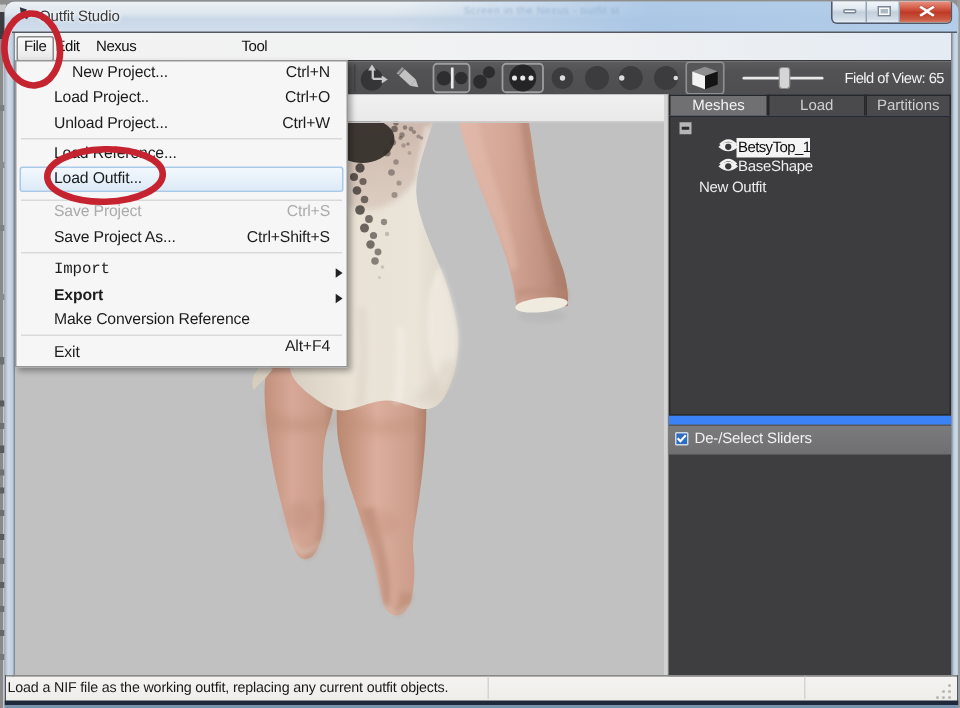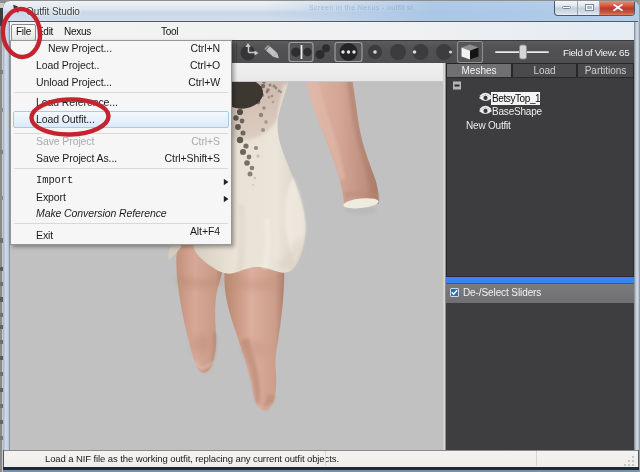--- a/index.html
+++ b/index.html
@@ -282,21 +282,21 @@
 
       <div class="abs" style="left:0;top:220px;width:188px;height:19px;background:linear-gradient(180deg,#7b7b7e,#6f6f72);border-top:1px solid #58585b;"></div>
       <div class="abs" style="left:4px;top:225px;width:9px;height:9px;background:#2d6cbf;border:1px solid #cdd8e4;border-radius:1px;box-sizing:border-box;"></div>
       <svg class="abs" style="left:4px;top:225px;" width="9" height="9" viewBox="0 0 9 9">
           <path d="M1.8 4.2 L3.6 6.2 L7.2 2.2" stroke="#fff" stroke-width="1.4" fill="none"></path>
         </svg>
       <div class="abs" style="left:17px;top:223.5px;font-size:10px;letter-spacing:-0.1px;color:#f2f2f2;">De-/Select Sliders</div>
     </div>
 
     <div class="abs" style="left:1px;top:449px;width:634px;height:18px;background:linear-gradient(180deg,#f4f3f1,#eeede9);border-top:1px solid #8a8a8a;box-sizing:border-box;"></div>
-    <div class="abs" style="left:2px;top:452px;font-size:9.5px;letter-spacing:-0.1px;color:#1a1a1a;margin-left:40px;">Load a NIF file as the working outfit, replacing any current outfit objects.</div>
+    <div class="abs" style="left:2px;top:452px;font-size:9.5px;letter-spacing:-0.1px;color:#1a1a1a;">Load a NIF file as the working outfit, replacing any current outfit objects.</div>
     <div class="abs" style="left:322px;top:450px;width:1px;height:15px;background:#d5d4d0;"></div>
     <div class="abs" style="left:533px;top:450px;width:1px;height:15px;background:#d5d4d0;"></div>
     <svg class="abs" style="left:620px;top:454px;" width="12" height="12" viewBox="0 0 12 12">
       <g fill="#b8b7b3">
           <circle cx="10" cy="2" r="1"></circle>
           <circle cx="10" cy="6" r="1"></circle>
           <circle cx="10" cy="10" r="1"></circle>
           <circle cx="6" cy="6" r="1"></circle>
           <circle cx="6" cy="10" r="1"></circle>
           <circle cx="2" cy="10" r="1"></circle>
@@ -321,22 +321,22 @@
     <div class="abs" style="left:25px;top:54.5px;">Load Reference...</div>
     <div class="abs" style="left:2px;top:69.5px;width:216px;height:17px;background:linear-gradient(180deg,#f2f8fd,#dceaf7);border:1px solid #a9c9e8;border-radius:2px;box-sizing:border-box;"></div>
     <div class="abs" style="left:25px;top:72px;">Load Outfit...</div>
     <div class="abs" style="left:3px;top:91.5px;width:214px;height:1px;background:#d9d9d9;"></div>
     <div class="abs" style="left:25px;top:94px;color:#ababab;">Save Project</div>
       <div class="abs" style="right:11px;top:94px;color:#ababab;">Ctrl+S</div>
     <div class="abs" style="left:25px;top:111px;">Save Project As...</div>
       <div class="abs" style="right:11px;top:111px;">Ctrl+Shift+S</div>
     <div class="abs" style="left:3px;top:126.5px;width:214px;height:1px;background:#d9d9d9;"></div>
     <div class="abs" style="left:25px;top:133px;font-family:Liberation Mono, monospace;">Import</div>
-    <div class="abs" style="left:25px;top:150px;">Export</div>
-    <div class="abs" style="left:25px;top:166px;font-style:italic;">Make Conversion Reference</div>
+    <div class="abs" style="left:25px;top:150px;font-weight:bold;">Export</div>
+    <div class="abs" style="left:25px;top:166px;">Make Conversion Reference</div>
     <div class="abs" style="left:3px;top:181.5px;width:214px;height:1px;background:#d9d9d9;"></div>
     <div class="abs" style="left:25px;top:188px;">Exit</div>
       <div class="abs" style="right:11px;top:184px;">Alt+F4</div>
     <svg class="abs" style="left:212px;top:137px;" width="6" height="8" viewBox="0 0 6 8">
         <path d="M0.8 0.8 L5.4 4 L0.8 7.2 Z" fill="#222"></path>
       </svg>
     <svg class="abs" style="left:212px;top:154px;" width="6" height="8" viewBox="0 0 6 8">
         <path d="M0.8 0.8 L5.4 4 L0.8 7.2 Z" fill="#222"></path>
       </svg>
   </div>

